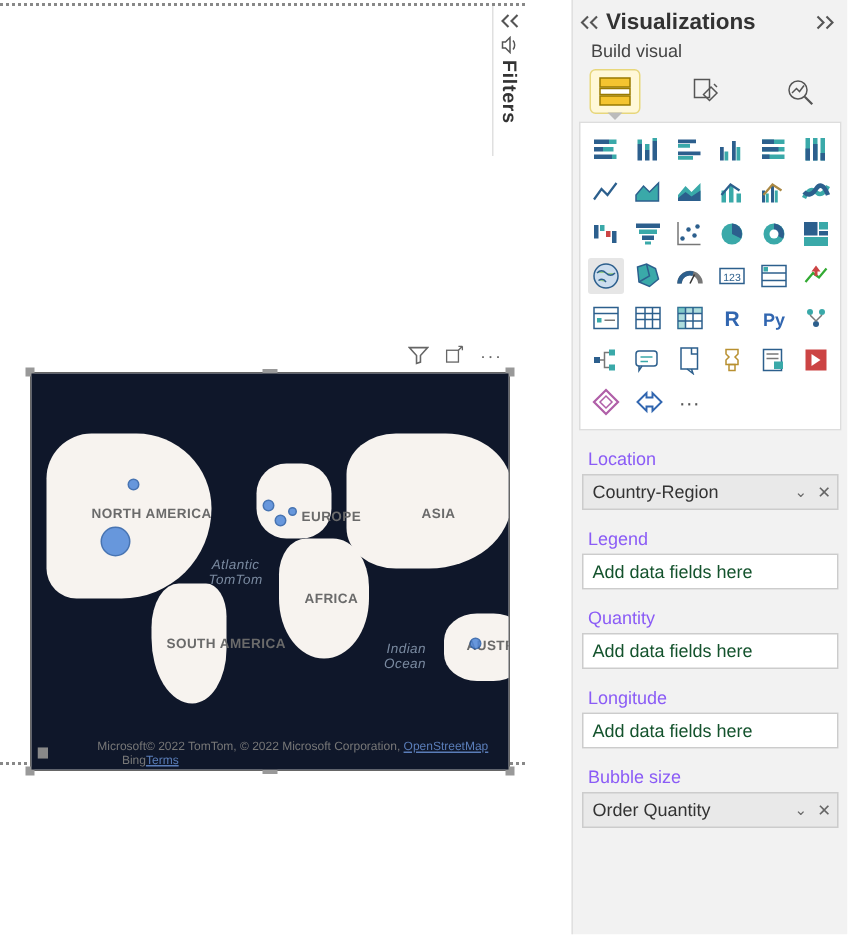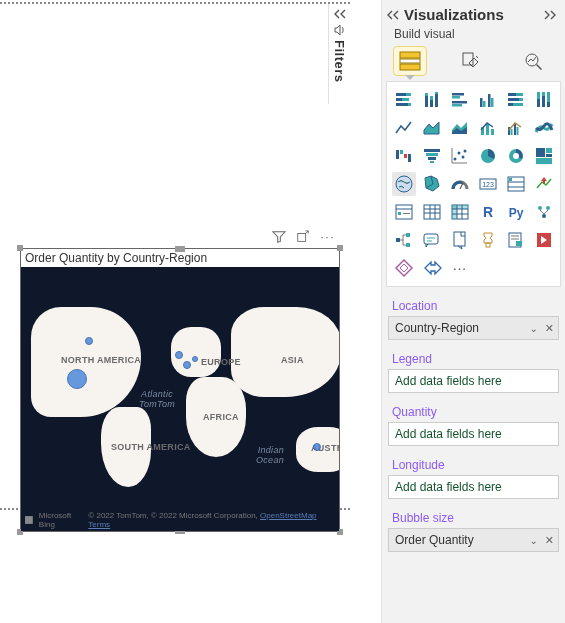--- a/index.html
+++ b/index.html
@@ -68,21 +68,20 @@
     </div>
 
     <div class="map-card">
       <div class="handle" style="top:-4px;left:-4px;width:6px;height:6px;"></div>
       <div class="handle" style="top:-4px;right:-4px;width:6px;height:6px;"></div>
       <div class="handle" style="bottom:-4px;left:-4px;width:6px;height:6px;"></div>
       <div class="handle" style="bottom:-4px;right:-4px;width:6px;height:6px;"></div>
       <div class="handle" style="top:-3px;left:50%;transform:translateX(-50%);"></div>
       <div class="handle" style="bottom:-3px;left:50%;transform:translateX(-50%);"></div>
 
-      <div class="map-title">Order Quantity by Country-Region</div>
       <div class="map-body">
 
         <div class="continent" style="left:10px; top:40px; width:110px; height:110px; border-radius:30% 50% 60% 20%;"></div>
         <div class="continent" style="left:80px; top:140px; width:50px; height:80px; border-radius:40% 30% 50% 60%;"></div>
         <div class="continent" style="left:150px; top:60px; width:50px; height:50px; border-radius:40%;"></div>
         <div class="continent" style="left:165px; top:110px; width:60px; height:80px; border-radius:30% 40% 50% 50%;"></div>
         <div class="continent" style="left:210px; top:40px; width:110px; height:90px; border-radius:30% 40% 50% 30%;"></div>
         <div class="continent" style="left:275px; top:160px; width:55px; height:45px; border-radius:40%;"></div>
 
         <span class="lbl" style="left:40px; top:88px;">NORTH AMERICA</span>
@@ -97,21 +96,21 @@
 Ocean</span>
 
         <div class="bubble" style="left:46px; top:102px; width:20px; height:20px;"></div>
         <div class="bubble" style="left:64px; top:70px; width:8px; height:8px;"></div>
         <div class="bubble" style="left:154px; top:84px; width:8px; height:8px;"></div>
         <div class="bubble" style="left:162px; top:94px; width:8px; height:8px;"></div>
         <div class="bubble" style="left:171px; top:89px; width:6px; height:6px;"></div>
         <div class="bubble" style="left:292px; top:176px; width:8px; height:8px;"></div>
 
         <div class="map-footer">
-          <span style="display:flex;align-items:center;gap:6px;">
+          <span style="display:flex;align-items:center;gap:18px;text-align:right;">
               <svg width="8" height="8" viewBox="0 0 8 8">
                 <rect width="8" height="8" fill="#888"></rect>
               </svg>
               <span>Microsoft Bing</span>
             </span>
           <span><span>© 2022 TomTom, © 2022 Microsoft Corporation,</span> <a>OpenStreetMap</a> <a>Terms</a></span>
         </div>
       </div>
     </div>
   </div>

